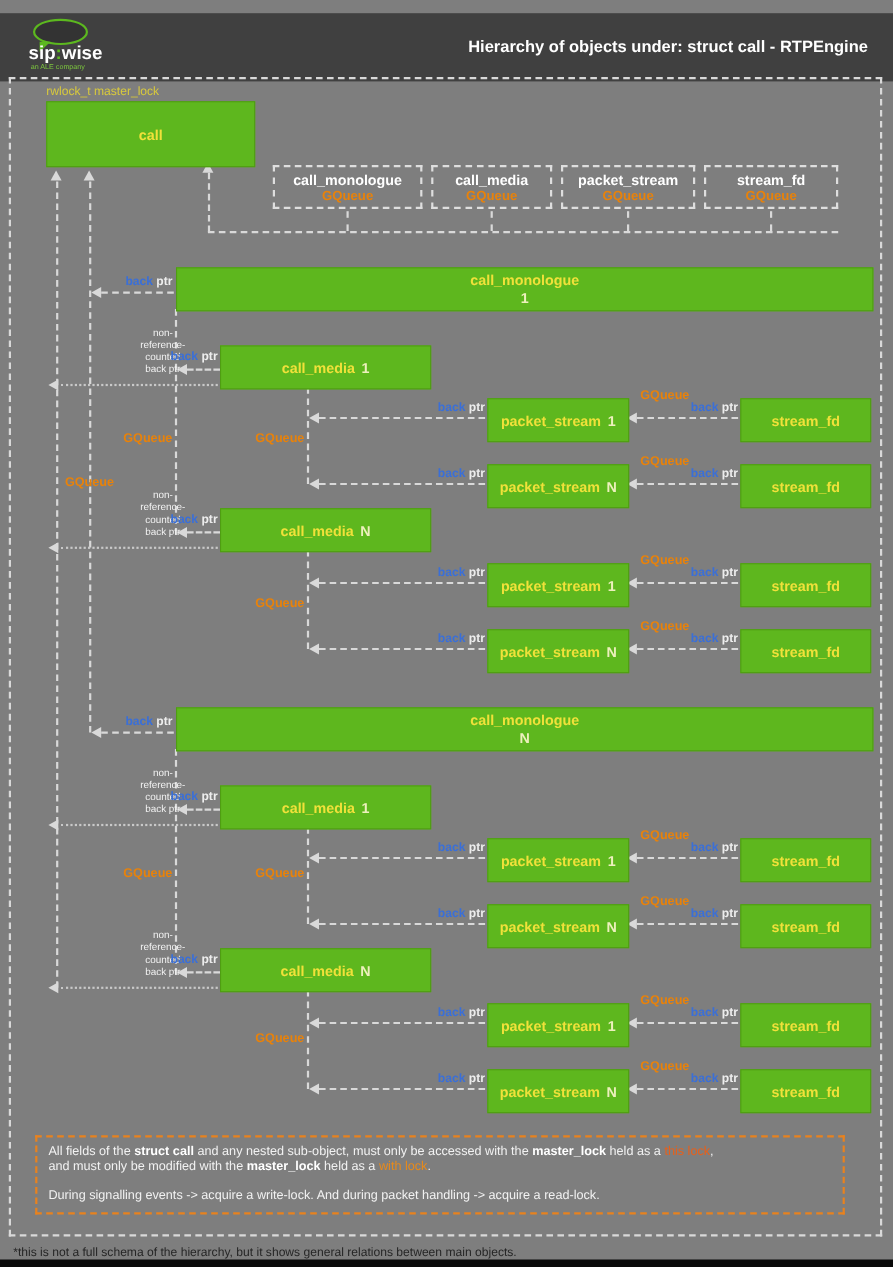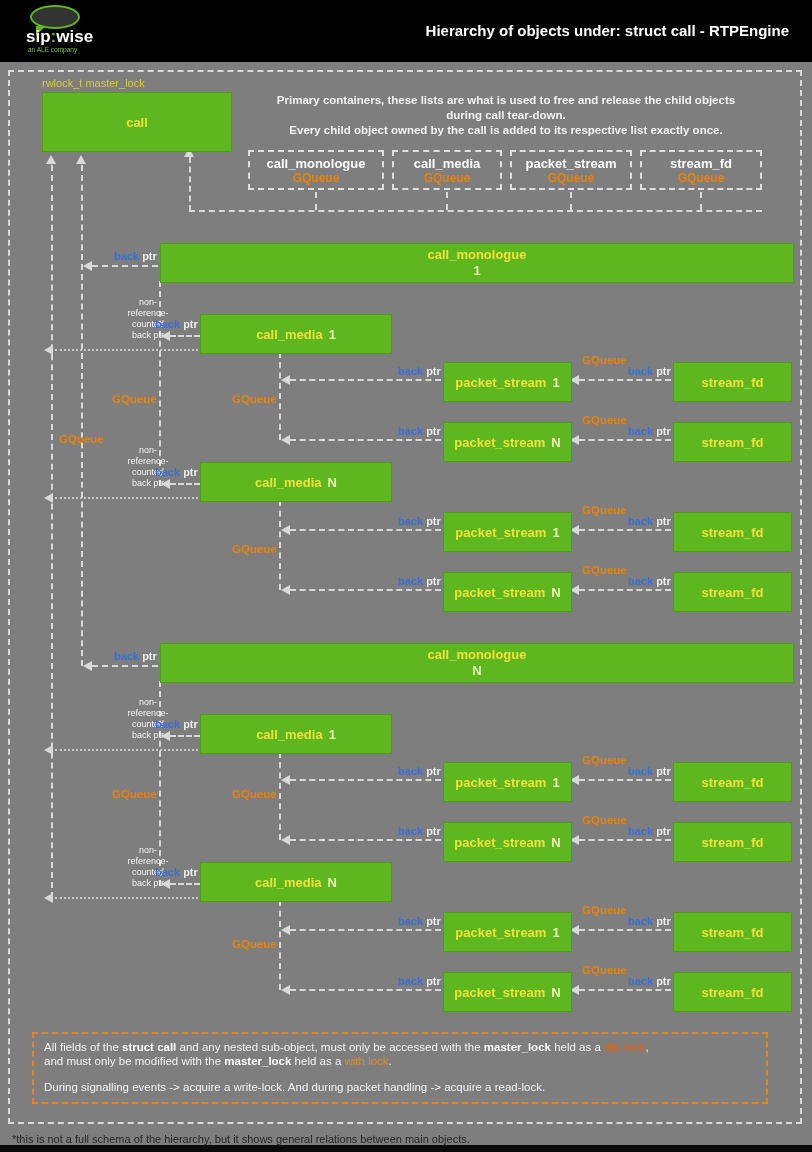--- a/index.html
+++ b/index.html
@@ -1,19 +1,19 @@
 <!DOCTYPE html>
 <html><head>
 <meta charset="utf-8">
 <style>
   html,body{margin:0;padding:0;background:#6f6f6f;}
   .page{position:relative;width:812px;height:1152px;background:#7e7e7e;overflow:hidden;
         font-family:"Liberation Sans","DejaVu Sans",sans-serif;}
   
-  .header{position:absolute;left:0;top:0;width:812px;height:62px;background:#000000;}
+  .header{position:absolute;left:0;top:12px;width:812px;height:62px;background:#404040;}
   .title{position:absolute;left:0;top:22px;width:789px;text-align:right;color:#ffffff;
          font-size:15px;font-weight:bold;}
   
   .frame{position:absolute;left:8px;top:70px;width:790px;height:1050px;border:2px dashed #d9d9d9;}
   
   .gbox{position:absolute;background:#5eb71e;border:1px solid #4f9d12;display:flex;
         align-items:center;justify-content:center;font-weight:bold;font-size:13px;color:#f0e13a;}
   .gbox .gnum{color:#edf0bd;margin-left:6px;}
   .gbox.two{flex-direction:column;line-height:16px;}
   .gbox.two .gnum{margin-left:0;}
@@ -66,25 +66,20 @@
       <div class="logo-tail"></div>
       <div class="logo-text"><span>sip</span><span style="color:#5cb81f">:</span><span>wise</span></div>
       <div class="logo-tag">an ALE company</div>
     </div>
     <div class="title">Hierarchy of objects under: struct call - RTPEngine</div>
   </div>
 
   <div class="frame"></div>
 
   <div class="mlock">rwlock_t master_lock</div>
-  <div class="intro">
-    <div>Primary containers, these lists are what is used to free and release the child objects</div>
-    <div>during call tear-down.</div>
-    <div>Every child object owned by the call is added to its respective list exactly once.</div>
-  </div>
 
   <div class="dashbox" style="left:248px;top:150px;width:136px">
     <div class="dt">call_monologue</div>
     <div class="dq">GQueue</div>
   </div>
   <div class="dashbox" style="left:392px;top:150px;width:110px">
     <div class="dt">call_media</div>
     <div class="dq">GQueue</div>
   </div>
   <div class="dashbox" style="left:510px;top:150px;width:122px">

